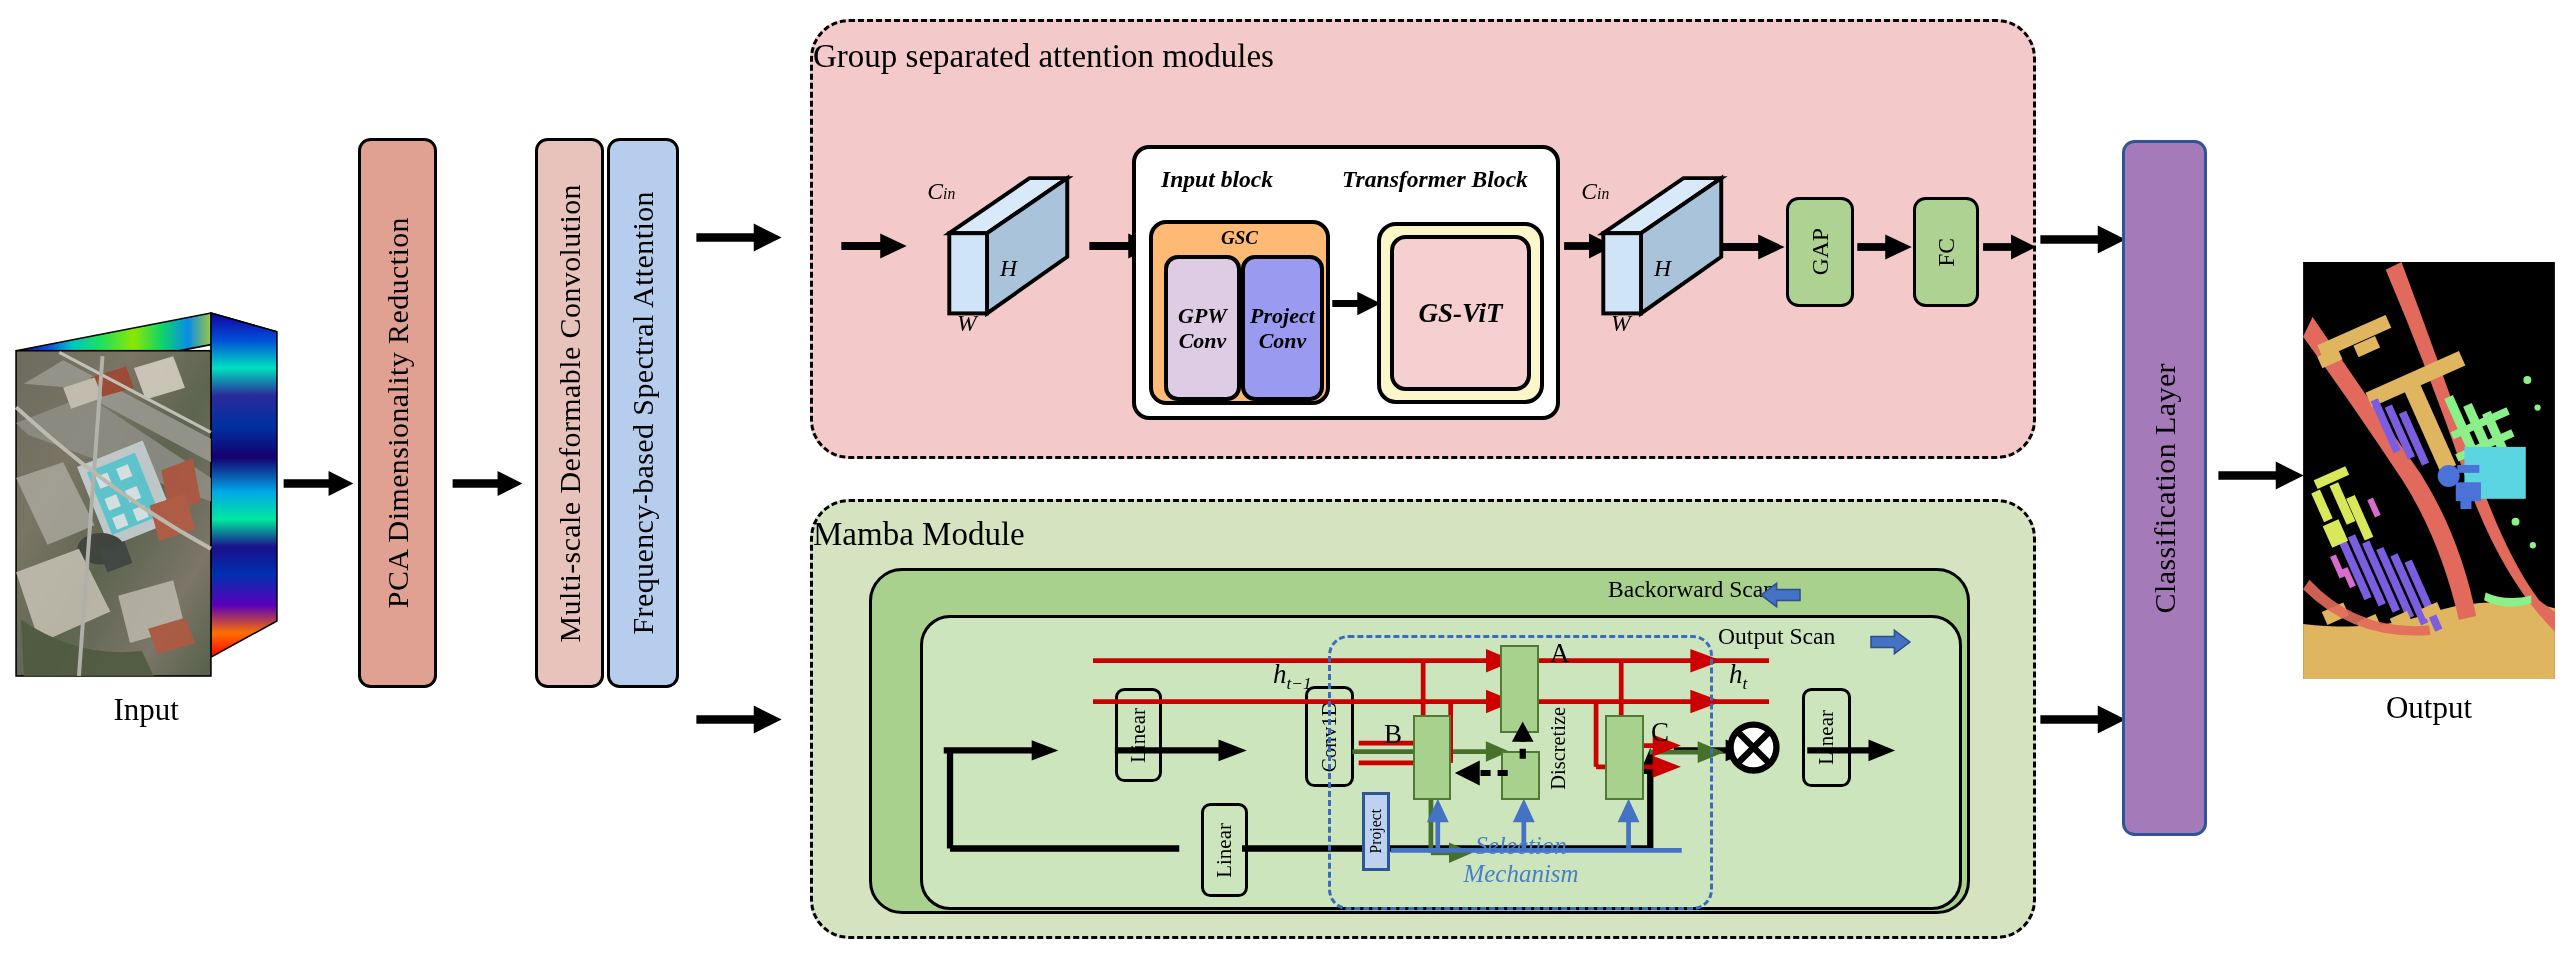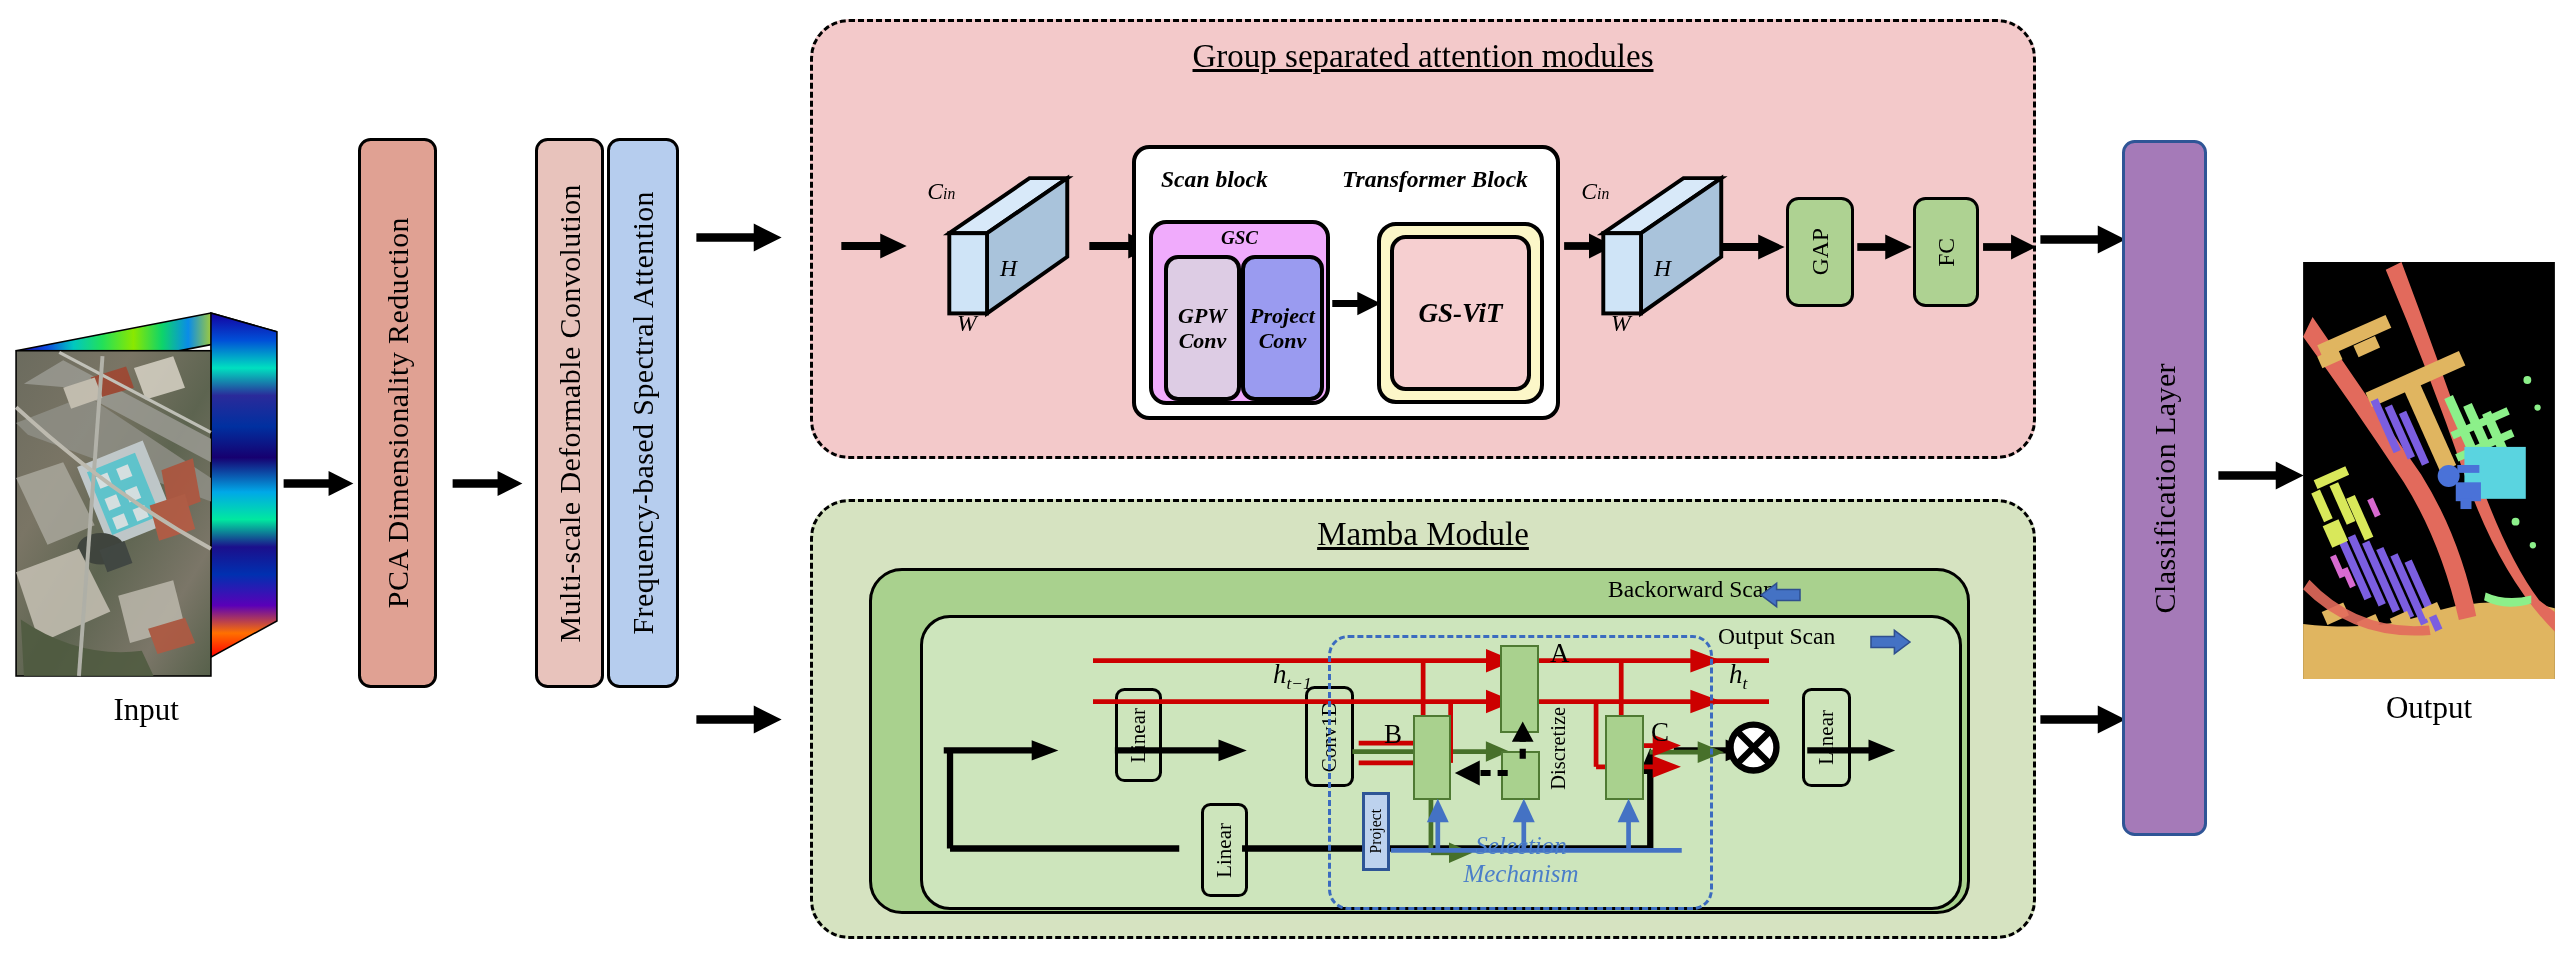--- a/index.html
+++ b/index.html
@@ -18,36 +18,36 @@
     font-size:30px;letter-spacing:0.4px;color:#000;white-space:nowrap;
     font-family:"Liberation Serif", serif;
   }
 
   
   .region{
     position:absolute;box-sizing:border-box;
     border:3.9px dashed #000;border-radius:39px;
   }
   .region-title{
-    position:absolute;left:0;right:0;text-align:center;
-    font-size:33px;color:#000;font-family:"Liberation Serif", serif;text-decoration:underline;
+    position:absolute;left:0;right:0;
+    font-size:33px;color:#000;font-family:"Liberation Serif", serif;
   }
 
   
   .card{
     position:absolute;box-sizing:border-box;background:#fff;
     border:4.7px solid #000;border-radius:17.3px;
   }
   .card-label{
     position:absolute;font-size:23.6px;font-style:italic;font-weight:bold;
     color:#000;white-space:nowrap;font-family:"Liberation Serif", serif;
   }
 
   .gsc-outer{
-    position:absolute;box-sizing:border-box;background:#f0abfc;
+    position:absolute;box-sizing:border-box;background:#fdba74;
     border:4.7px solid #000;border-radius:17.3px;
   }
   .gsc-title{
     position:absolute;left:0;right:0;text-align:center;top:3.1px;
     font-size:19px;font-style:italic;font-weight:bold;color:#000;
   }
   .sub-conv{
     position:absolute;box-sizing:border-box;border:4.7px solid #000;
     border-radius:14px;display:flex;align-items:center;justify-content:center;
     text-align:center;font-size:22px;font-style:italic;font-weight:bold;
@@ -262,21 +262,21 @@
   <div class="lbl" style="left:57px;top:91px;">H</div>
   <div class="lbl" style="left:14px;top:146px;">W</div>
 </div>
 
 <svg class="abs" style="left:1089px;top:232px;" width="66" height="28" viewBox="0 0 84 36">
   <line x1="0" y1="18" x2="54" y2="18" stroke="#000" stroke-width="10"></line>
   <polygon points="50,2 84,18 50,34" fill="#000"></polygon>
 </svg>
 
 <div class="card" style="left:1132px;top:145px;width:428px;height:275px;">
-  <div class="card-label" style="left:25px;top:17.3px;">Scan block</div>
+  <div class="card-label" style="left:25px;top:17.3px;">Input block</div>
   <div class="card-label" style="left:206px;top:17.3px;">Transformer Block</div>
 </div>
 
 <div class="gsc-outer" style="left:1149px;top:220px;width:181px;height:185px;">
   <div class="gsc-title">GSC</div>
   <div class="sub-conv" style="left:11px;top:31px;width:77px;height:146px;background:#ddcce4;">
     <div>
       <div>GPW</div>
       <div>Conv</div>
     </div>

